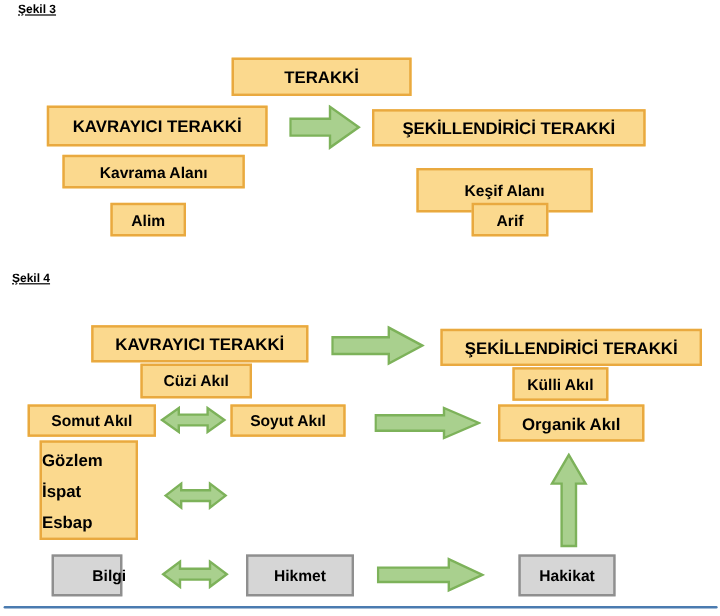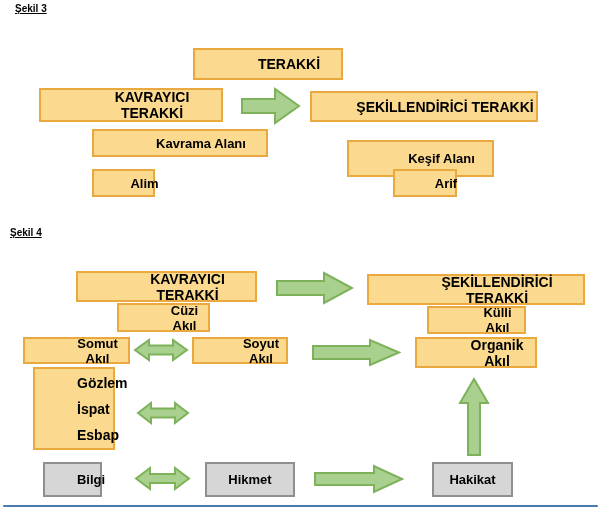--- a/index.html
+++ b/index.html
@@ -9,21 +9,21 @@
   }
   .fig-label {
     position:absolute; font-size:10px; font-weight:bold; color:#000;
     text-decoration:underline;
     padding-left:10px;
   }
   .obox {
     position:absolute; box-sizing:border-box;
     background:var(--box-fill); border:2px solid var(--box-border);
     display:flex; align-items:center; justify-content:center;
-    font-weight:bold; color:#000; text-align:center;padding-left:42px;
+    font-weight:bold; color:#000; text-align:center;
   }
   .gbox {
     position:absolute; box-sizing:border-box;
     background:var(--gray-fill); border:2px solid var(--gray-border);
     display:flex; align-items:center; justify-content:center;
     font-weight:bold; color:#000; text-align:center;
   }
   .fs14 { font-size:14px; }
   .fs13 { font-size:13px; }
   .multi {
@@ -48,41 +48,41 @@
   <div class="obox fs14" style="left:193px; top:48px; width:150px; height:32px;">TERAKKİ</div>
 
   <div class="obox fs14" style="left:39px; top:88px; width:184px; height:34px;">KAVRAYICI TERAKKİ</div>
 
   <svg class="arrow" style="left:241px; top:87px;" width="60" height="38" viewBox="0 0 60 38">
     <polygon points="1,12 34,12 34,2 58,19 34,36 34,26 1,26"></polygon>
   </svg>
 
   <div class="obox fs14" style="left:310px; top:91px; width:228px; height:31px;">ŞEKİLLENDİRİCİ TERAKKİ</div>
 
-  <div class="obox fs13" style="left:52px; top:129px; width:176px; height:28px;margin-left:40px;">Kavrama Alanı</div>
+  <div class="obox fs13" style="left:52px; top:129px; width:152px; height:28px;">Kavrama Alanı</div>
 
   <div class="obox fs13" style="left:347px; top:140px; width:147px; height:37px;">Keşif Alanı</div>
 
   <div class="obox fs13" style="left:92px; top:169px; width:63px; height:28px;">Alim</div>
 
   <div class="obox fs13" style="left:393px; top:169px; width:64px; height:28px;">Arif</div>
 
   <div class="fig-label" style="left:0; top:227px;">Şekil 4</div>
 
   <div class="obox fs14" style="left:76px; top:271px; width:181px; height:31px;">KAVRAYICI TERAKKİ</div>
 
   <svg class="arrow" style="left:276px; top:271px;" width="78" height="34" viewBox="0 0 78 34">
     <polygon points="1,10 48,10 48,2 76,17 48,32 48,24 1,24"></polygon>
   </svg>
 
   <div class="obox fs14" style="left:367px; top:274px; width:218px; height:31px;">ŞEKİLLENDİRİCİ TERAKKİ</div>
 
   <div class="obox fs13" style="left:117px; top:303px; width:93px; height:29px;">Cüzi Akıl</div>
 
-  <div class="obox fs13" style="left:427px; top:306px; width:99px; height:28px;">Külli Akıl</div>
+  <div class="obox fs13" style="left:427px; top:306px; width:80px; height:28px;">Külli Akıl</div>
 
   <div class="obox fs13" style="left:23px; top:337px; width:107px; height:27px;">Somut Akıl</div>
 
   <svg class="arrow" style="left:133px; top:338px;" width="56" height="24" viewBox="0 0 56 24">
     <polygon points="2,12 16,2 16,7.5 40,7.5 40,2 54,12 40,22 40,16.5 16,16.5 16,22"></polygon>
   </svg>
 
   <div class="obox fs13" style="left:192px; top:337px; width:96px; height:27px;">Soyut Akıl</div>
 
   <svg class="arrow" style="left:312px; top:338px;" width="89" height="29" viewBox="0 0 89 29">

